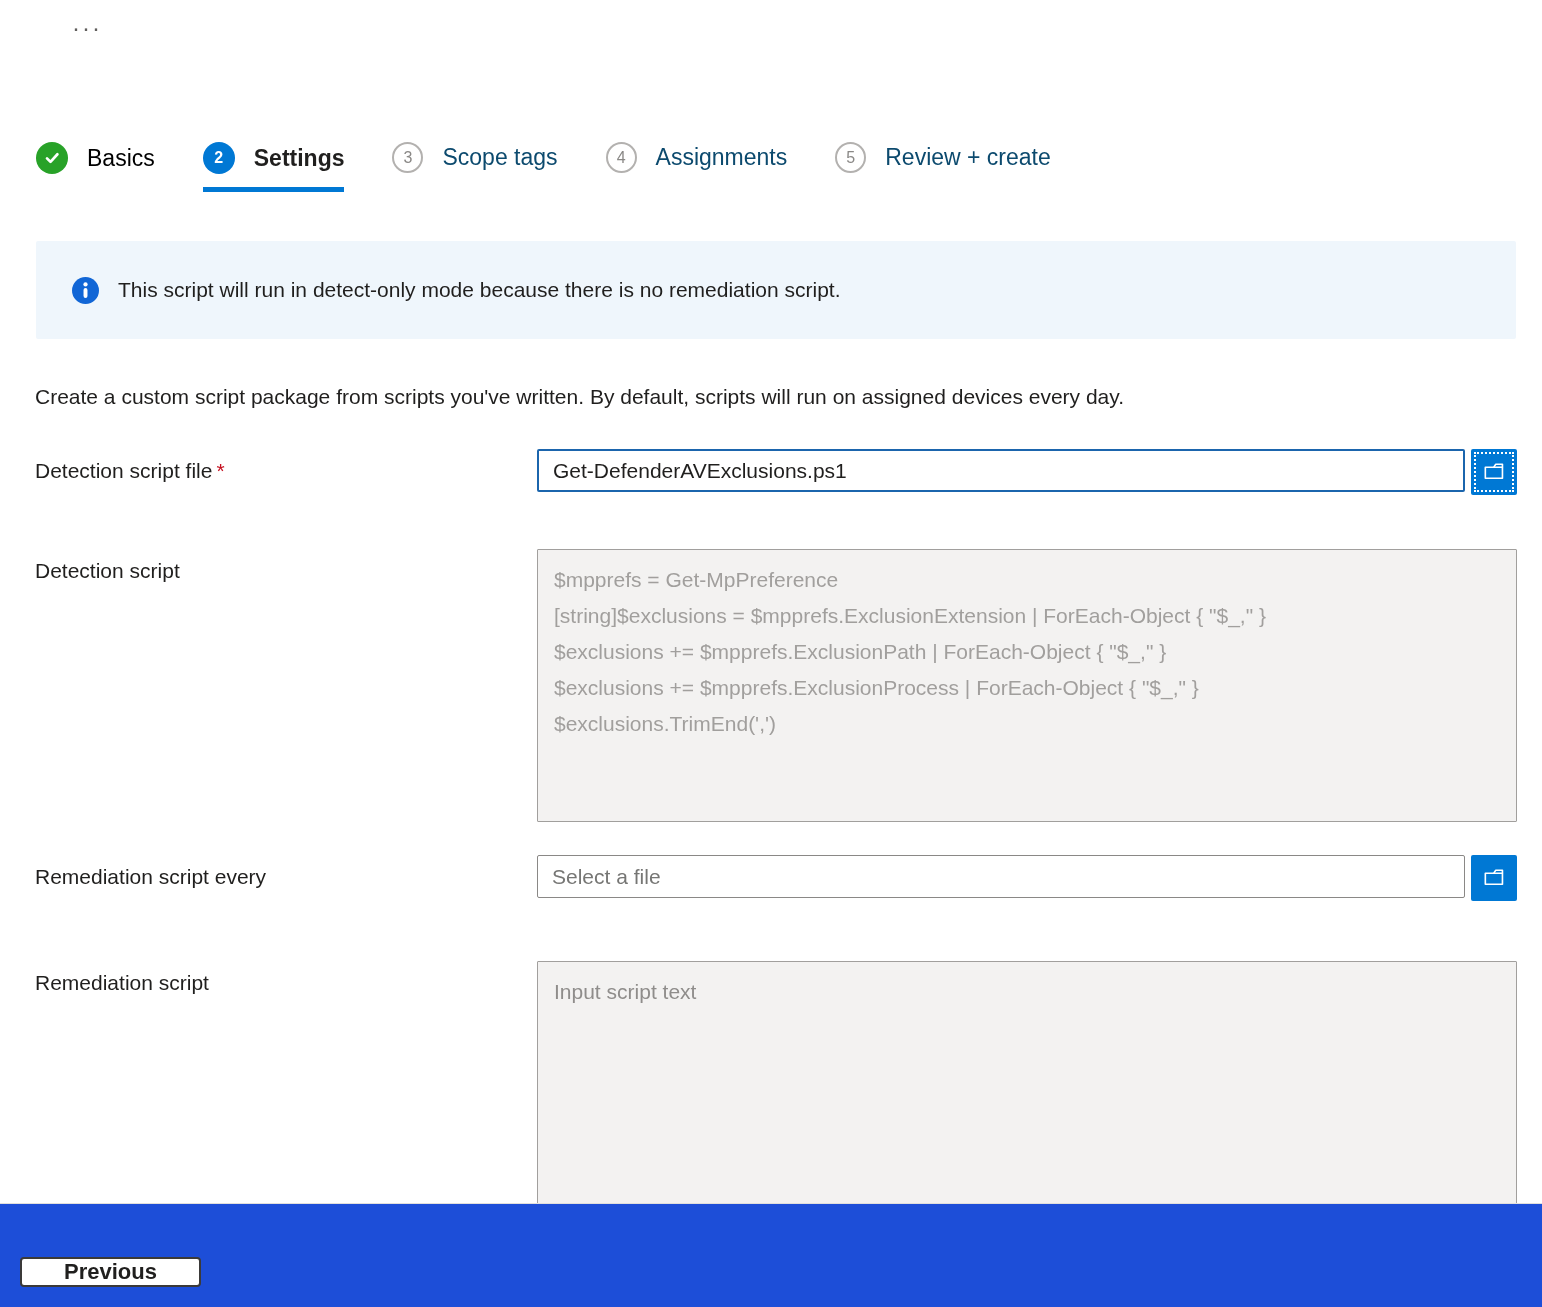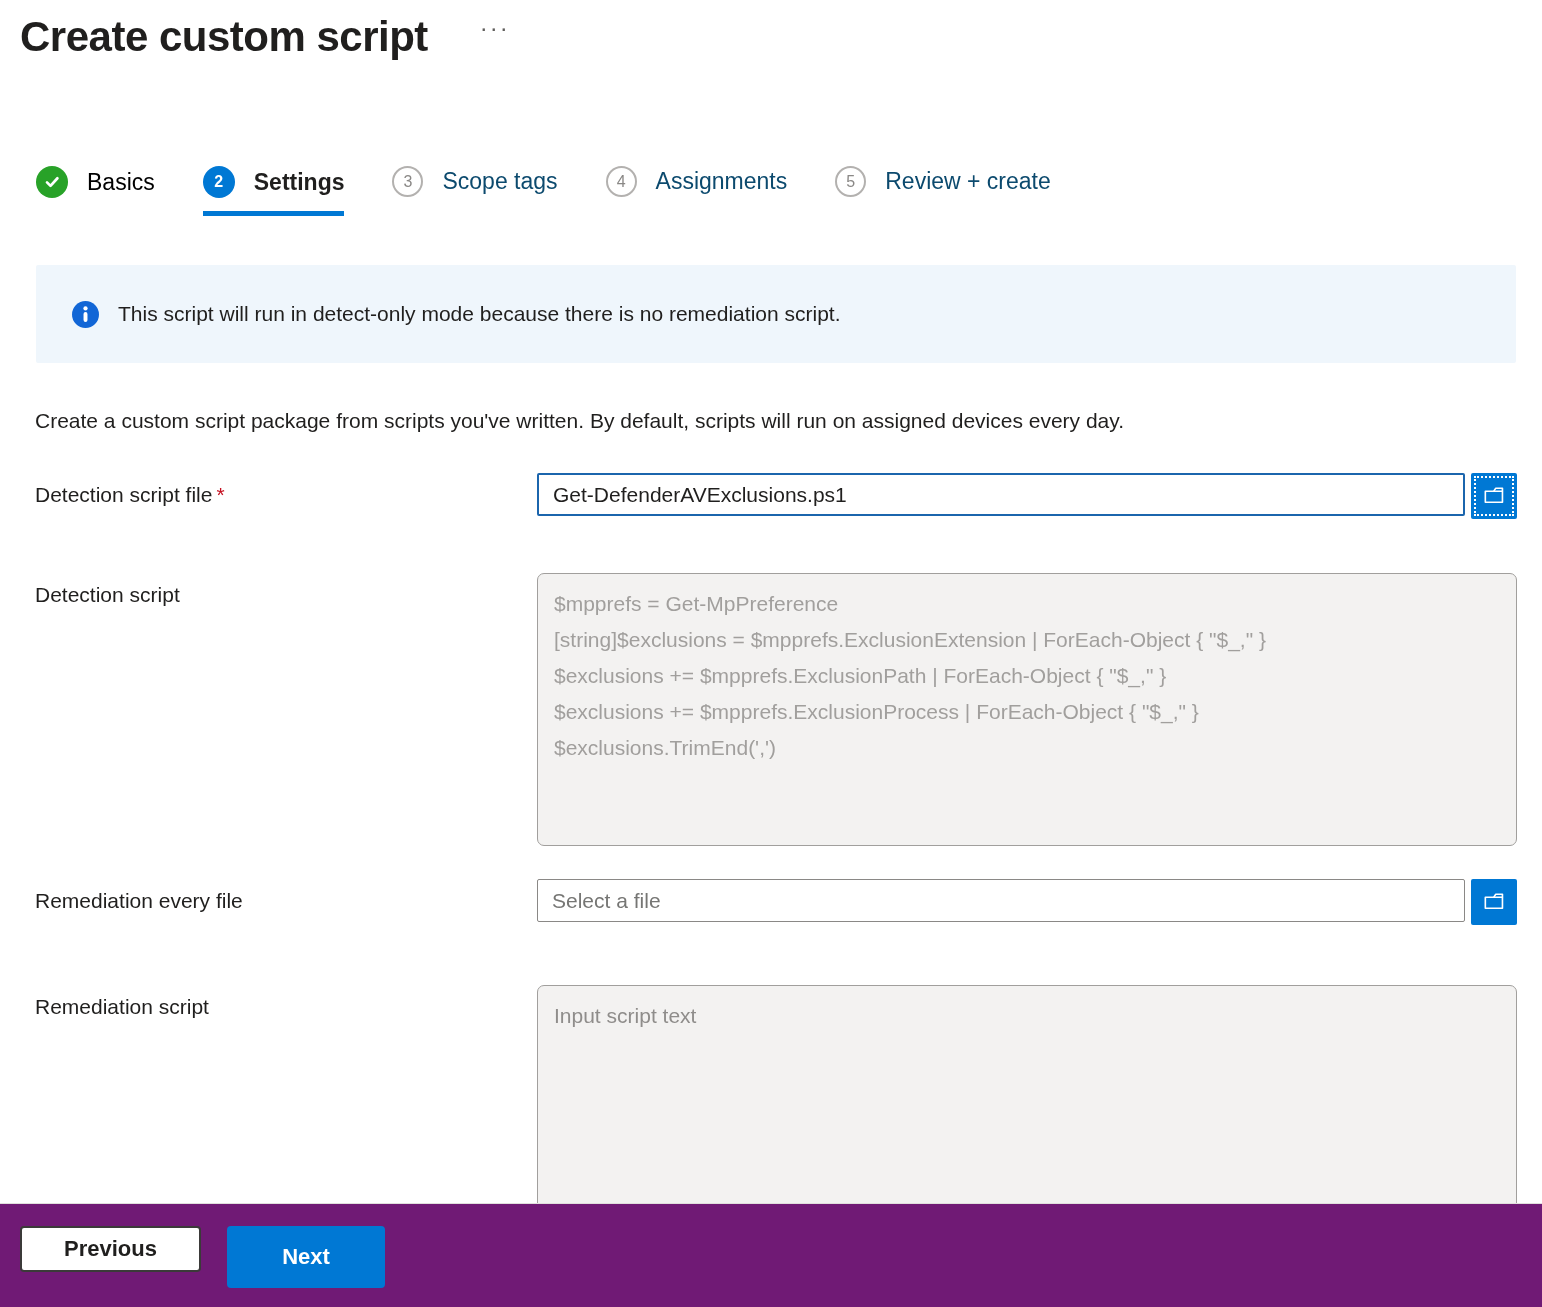--- a/index.html
+++ b/index.html
@@ -72,47 +72,46 @@
     width: 46px; height: 46px; flex: none; background: #0078d4; border: none;
     border-radius: 2px; cursor: pointer; position: relative;
     display: flex; align-items: center; justify-content: center;
   }
   .folder-btn.kb-focus::after {
     content: ""; position: absolute; inset: 3px;
     border: 2px dotted #ffffff; pointer-events: none;
   }
   .folder-btn svg { width: 26px; height: 26px; }
   .script-box {
-    width: 100%; border: 1px solid #a19f9d; border-radius: 7px;
+    width: 100%; border: 1px solid #a19f9d; border-radius: 1px;
     background: #f3f2f1; resize: none; outline: none;
     font-family: "Liberation Sans", sans-serif; font-size: 21px; line-height: 36px;
     color: #a19f9d; padding: 12px 16px; display: block;
   }
   .script-box::placeholder { color: #8f8d8b; opacity: 1; }
   .detection-script-box { height: 273px; }
   .remediation-script-box { height: 280px; }
 
   
   .footer {
     position: absolute; left: 0; bottom: 0; width: 1542px; height: 104px;
-    background: #701a75; border-top: 1px solid #e1dfdd;
-    display: flex; align-items: flex-start; padding: 22px 0 0 20px; gap: 26px;
+    background: #1d4ed8; border-top: 1px solid #e1dfdd;
+    display: flex; align-items: flex-start; padding: 53px 0 0 20px; gap: 26px; flex-direction: column;
   }
   .btn { font-family: "Liberation Sans", sans-serif; font-weight: 700; font-size: 22px;
          border-radius: 4px; cursor: pointer; }
   .btn-previous { width: 181px; height: 46px; background: #fff; color: #201f1e; border: 2px solid #3b3a39; }
   .btn-next { width: 158px; height: 62px; background: #0078d4; color: #fff; border: none; }
 </style>
 </head>
 <body>
 
 <div class="content">
 
   <div class="header">
-    <h1 class="page-title">Create custom script</h1>
     <button class="more-menu">···</button>
   </div>
 
   <nav class="steps">
     <div class="step complete">
       <span class="step-circle">
         <svg viewBox="0 0 24 24" width="20" height="20">
             <path d="M6 12.5l4.2 4.2L18.5 7.5" fill="none" stroke="#ffffff" stroke-width="3.2" stroke-linecap="round" stroke-linejoin="round"></path>
           </svg>
       </span>
@@ -169,21 +168,21 @@
       <div class="field">
         <textarea class="script-box detection-script-box" readonly="" spellcheck="false" style="">$mpprefs = Get-MpPreference
 [string]$exclusions = $mpprefs.ExclusionExtension | ForEach-Object { "$_," }
 $exclusions += $mpprefs.ExclusionPath | ForEach-Object { "$_," }
 $exclusions += $mpprefs.ExclusionProcess | ForEach-Object { "$_," }
 $exclusions.TrimEnd(',')</textarea>
       </div>
     </div>
 
     <div class="form-row row-file-2">
-      <div class="form-label">Remediation every file</div>
+      <div class="form-label">Remediation script every</div>
       <div class="field">
         <input class="text-input" type="text" placeholder="Select a file" style="">
         <button class="folder-btn">
           <svg viewBox="0 0 24 24" fill="none" stroke="#ffffff" stroke-width="1.5" stroke-linejoin="round">
             <rect x="4" y="7.6" width="15.8" height="10.2"></rect>
             <path d="M11.8 7.6 L13.5 4.9 H19.8 V7.6"></path>
           </svg>
         </button>
       </div>
     </div>

